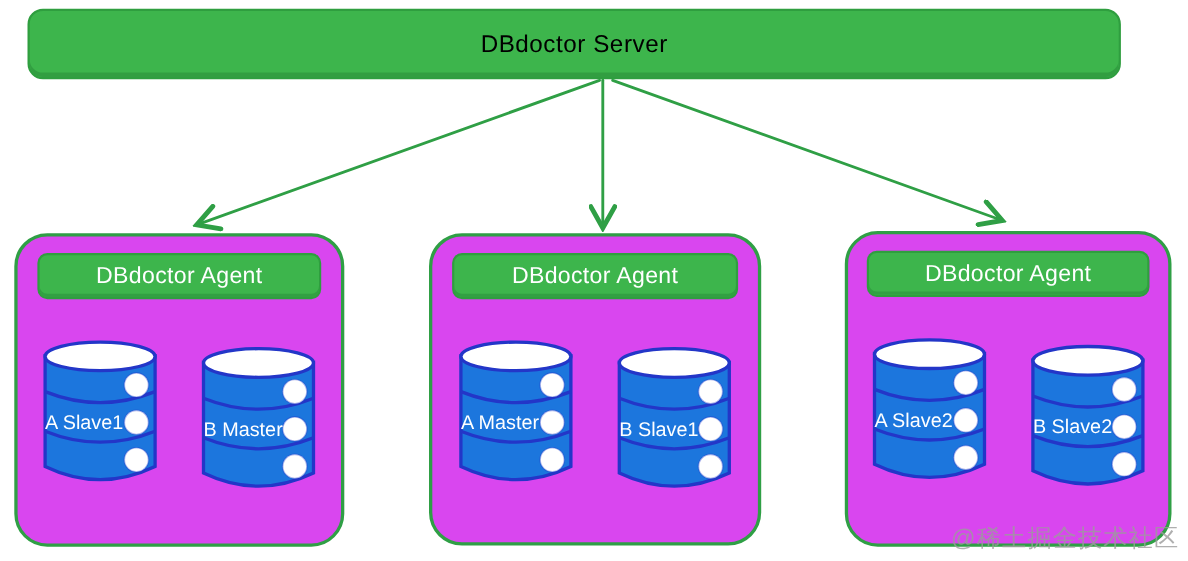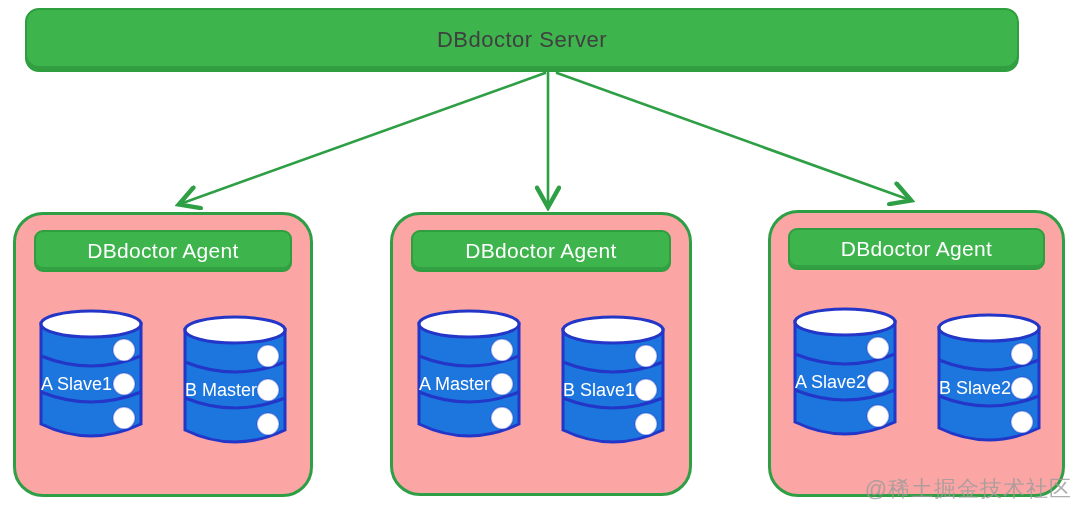--- a/index.html
+++ b/index.html
@@ -25,40 +25,40 @@
     position: absolute;
     left: 25px; top: 8px;
     width: 994px; height: 64px;
     background: var(--green);
     border: 2px solid var(--green-dark);
     border-radius: 14px;
     box-shadow: inset 0 -4px 0 rgba(20, 100, 40, 0.28);
     display: flex; align-items: center; justify-content: center;
   }
   .server-bar .label {
-    color: #404040;
+    color: #000000;
     font-size: 22px;
     letter-spacing: 0.5px;
   }
   
   .arrows {
     position: absolute;
     left: 0; top: 70px;
     width: 1080px; height: 145px;
   }
   .arrow-stroke {
     stroke: var(--stroke-green);
     fill: none;
     stroke-width: 2.6;
     stroke-linecap: round;
   }
   
   .agent-card {
     position: absolute;
-    background: #fca5a5;
+    background: #d946ef;
     border: 3px solid var(--stroke-green);
     border-radius: 30px;
   }
   .agent-card.c1 { left: 13px;  top: 212px; width: 300px; height: 285px; }
   .agent-card.c2 { left: 390px; top: 212px; width: 302px; height: 284px; }
   .agent-card.c3 { left: 768px; top: 210px; width: 297px; height: 287px; }
   .agent-header {
     margin: 15px auto 0;
     width: 88%;
     height: 42px;

